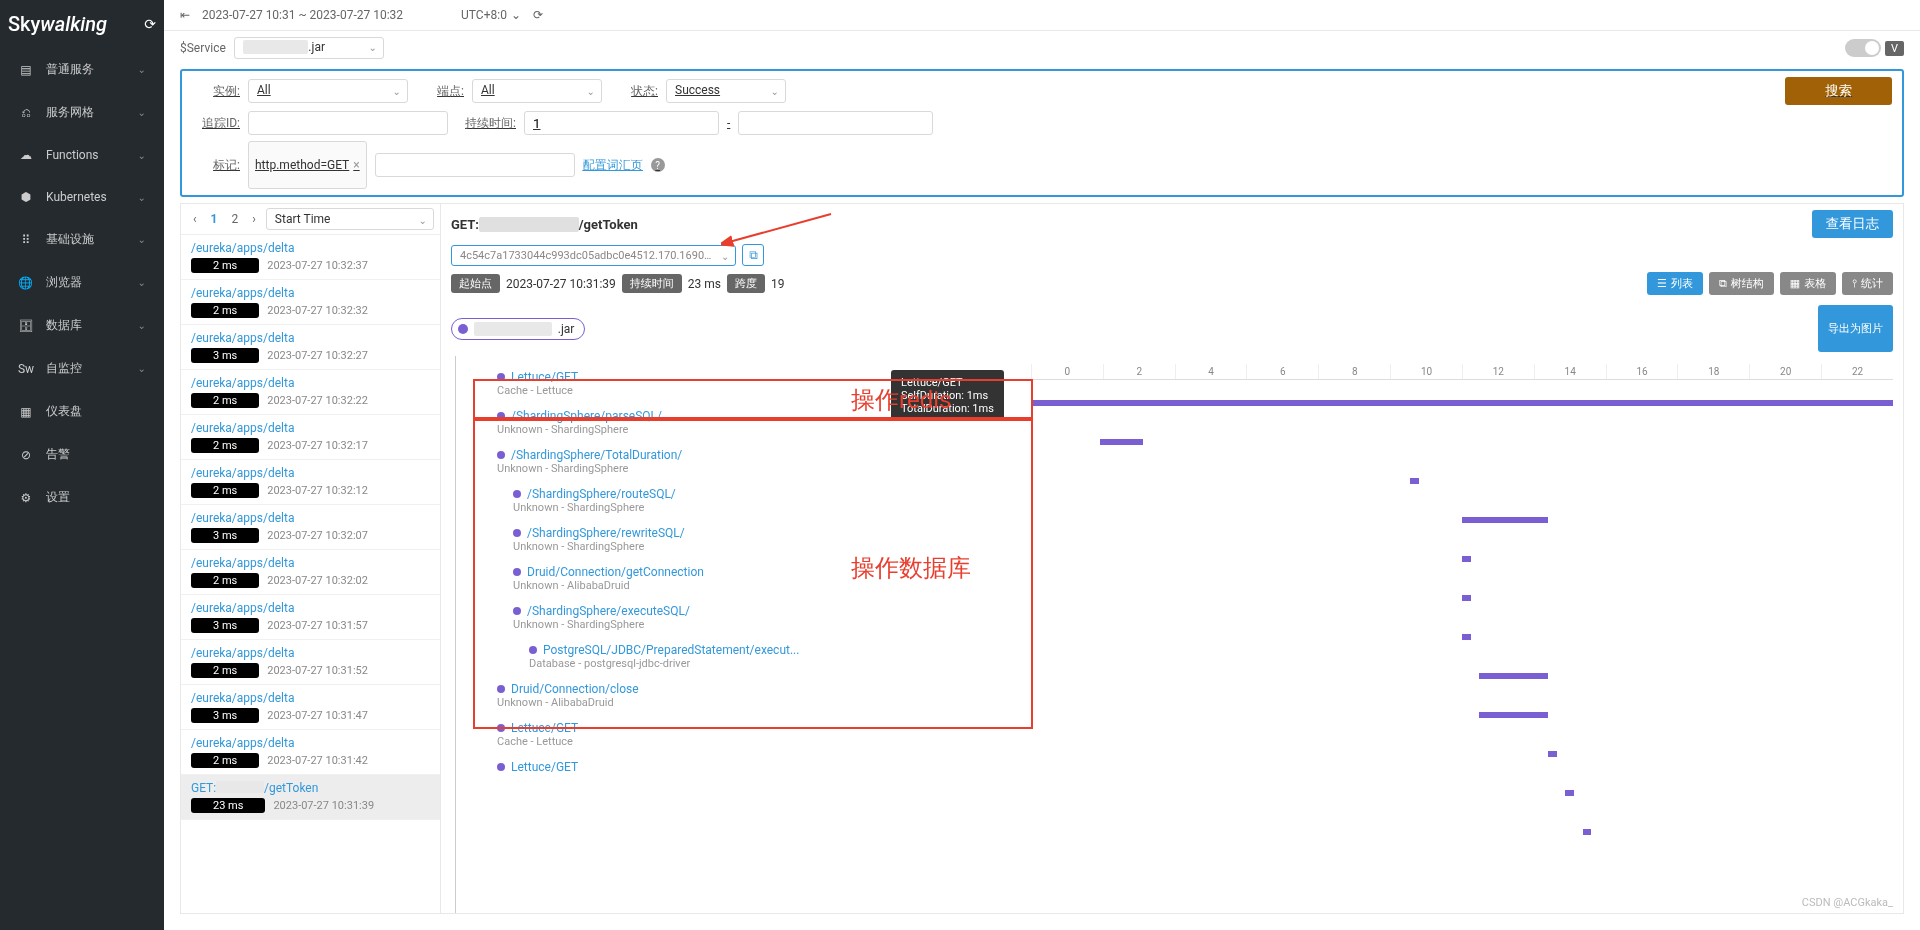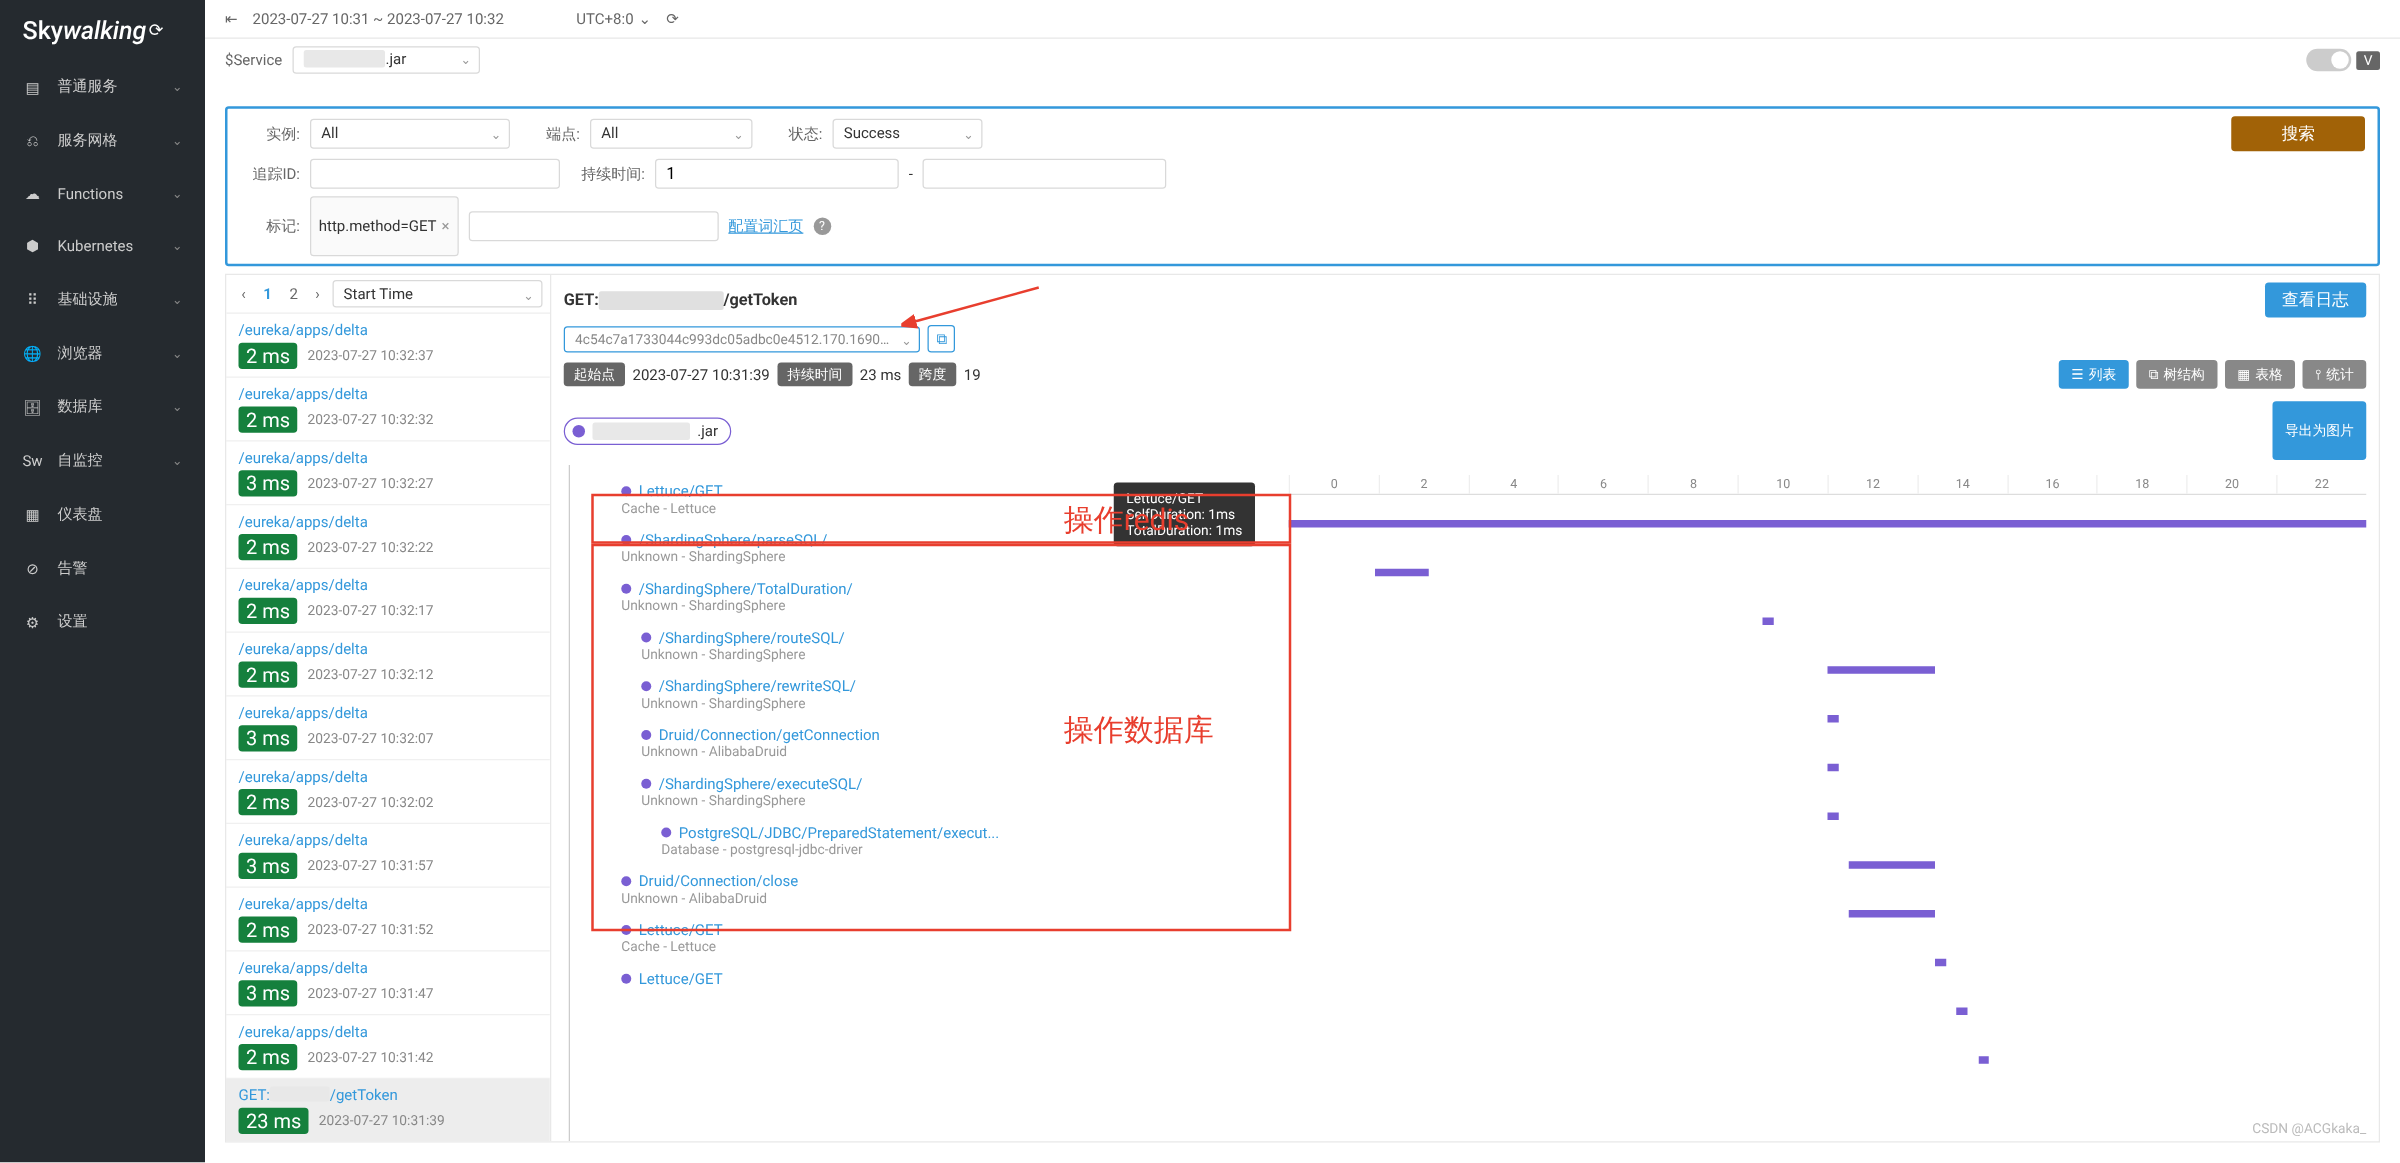--- a/index.html
+++ b/index.html
@@ -1,20 +1,20 @@
 <!DOCTYPE html>
 <html><head>
 <meta charset="utf-8">
 <style>
 * { margin: 0; padding: 0; box-sizing: border-box; font-family: -apple-system, BlinkMacSystemFont, "Segoe UI", Roboto, "Helvetica Neue", Arial, sans-serif; }
 body { display: flex; height: 930px; width: 1920px; background: #fff; font-size: 12px; color: #333; overflow: hidden; }
 
 
 .sidebar { width: 164px; background: #252a2f; color: #ddd; display: flex; flex-direction: column; }
-.logo { padding: 12px 18px; font-size: 20px; font-weight: 500; color: #fff; display: flex; align-items: center; }
+.logo { padding: 12px 8px; font-size: 20px; font-weight: 500; color: #fff; display: flex; align-items: center; justify-content: space-between; }
 .logo .w { font-style: italic; }
 .logo-icon { margin-left: 2px; font-size: 14px; }
 .nav-item { display: flex; align-items: center; padding: 13px 18px; cursor: pointer; color: #ccc; justify-content: space-between; }
 .nav-item .left { display: flex; align-items: center; gap: 12px; }
 .nav-item .icon { width: 16px; height: 16px; display: inline-flex; align-items: center; justify-content: center; }
 .nav-item .chev { font-size: 10px; color: #888; }
 
 
 .main { flex: 1; display: flex; flex-direction: column; overflow: hidden; }
 .topbar { display: flex; align-items: center; padding: 8px 16px; border-bottom: 1px solid #e8e8e8; gap: 12px; }
@@ -28,21 +28,21 @@
 .servicebar .lbl { color: #666; }
 .service-select { border: 1px solid #d9d9d9; border-radius: 3px; padding: 2px 20px 2px 8px; min-width: 150px; height: 22px; position: relative; }
 .service-select .blur { background: #e8e8e8; color: transparent; border-radius: 2px; padding: 0 6px; }
 .service-select .jar { color: #333; }
 .service-select .arrow { position: absolute; right: 6px; top: 4px; color: #999; font-size: 10px; }
 .toggle-v { margin-left: auto; display: flex; align-items: center; gap: 4px; }
 .toggle { width: 36px; height: 18px; background: #ccc; border-radius: 9px; position: relative; }
 .toggle::after { content: ''; position: absolute; width: 14px; height: 14px; background: #fff; border-radius: 50%; top: 2px; right: 2px; }
 .v-badge { background: #666; color: #fff; padding: 1px 6px; border-radius: 2px; font-size: 11px; }
 
-.filters { border: 2px solid #3398db; margin: 20px 16px 0; padding: 6px 10px; border-radius: 3px; display: flex; flex-direction: column; gap: 6px; }
+.filters { border: 2px solid #3398db; margin: 4px 16px 0; padding: 6px 10px; border-radius: 3px; display: flex; flex-direction: column; gap: 6px; text-decoration: underline; }
 .frow { display: flex; align-items: center; gap: 8px; flex-wrap: wrap; }
 .frow .lbl { color: #666; width: 48px; text-align: right; }
 .fselect, .finput { border: 1px solid #d9d9d9; border-radius: 3px; padding: 3px 8px; height: 24px; background: #fff; }
 .fselect { min-width: 160px; position: relative; }
 .fselect .arrow { position: absolute; right: 6px; top: 6px; color: #999; font-size: 10px; }
 .finput { min-width: 200px; }
 .finput.sm { min-width: 90px; }
 .search-btn { margin-left: auto; background: #a16207; color: #fff; border: none; padding: 5px 40px; border-radius: 3px; cursor: pointer; }
 .tag-chip { border: 1px solid #d9d9d9; border-radius: 3px; padding: 16px 6px; display: inline-flex; align-items: center; gap: 4px; background: #fafafa; }
 .tag-chip .x { color: #999; cursor: pointer; }
@@ -57,21 +57,21 @@
 .pager { display: flex; align-items: center; gap: 2px; }
 .pager span, .pager a { padding: 2px 6px; cursor: pointer; color: #666; }
 .pager .active { color: #3398db; font-weight: bold; }
 .sort-select { flex: 1; border: 1px solid #d9d9d9; border-radius: 3px; padding: 3px 8px; position: relative; }
 .sort-select .arrow { position: absolute; right: 6px; top: 6px; color: #999; font-size: 10px; }
 .tl-body { flex: 1; overflow-y: auto; }
 .trace-item { padding: 6px 10px; border-bottom: 1px solid #f0f0f0; cursor: pointer; }
 .trace-item.selected { background: #ededed; }
 .trace-item .ep { color: #3398db; }
 .trace-item .row2 { display: flex; align-items: center; gap: 8px; margin-top: 3px; }
-.dur-badge { background: #15803d; color: #fff; padding: 1px 6px; border-radius: 3px; font-size: 16px; }
+.dur-badge { background: #000000; color: #fff; padding: 1px 22px; border-radius: 3px; font-size: 11px; }
 .trace-item .ts { color: #888; font-size: 11px; }
 .trace-item .blur2 { background: #e8e8e8; color: transparent; padding: 0 12px; border-radius: 2px; display: inline-block; height: 12px; }
 
 
 .detail { flex: 1; display: flex; flex-direction: column; overflow: hidden; position: relative; }
 .dhead { padding: 6px 10px; display: flex; align-items: center; gap: 8px; }
 .dtitle { font-weight: bold; font-size: 13px; }
 .dtitle .blur3 { background: #e0e0e0; color: transparent; padding: 0 30px; border-radius: 2px; }
 .log-btn { margin-left: auto; background: #3398db; color: #fff; border: none; padding: 5px 14px; border-radius: 3px; cursor: pointer; }
 .traceid-row { padding: 0 10px 6px; display: flex; align-items: center; gap: 6px; }

